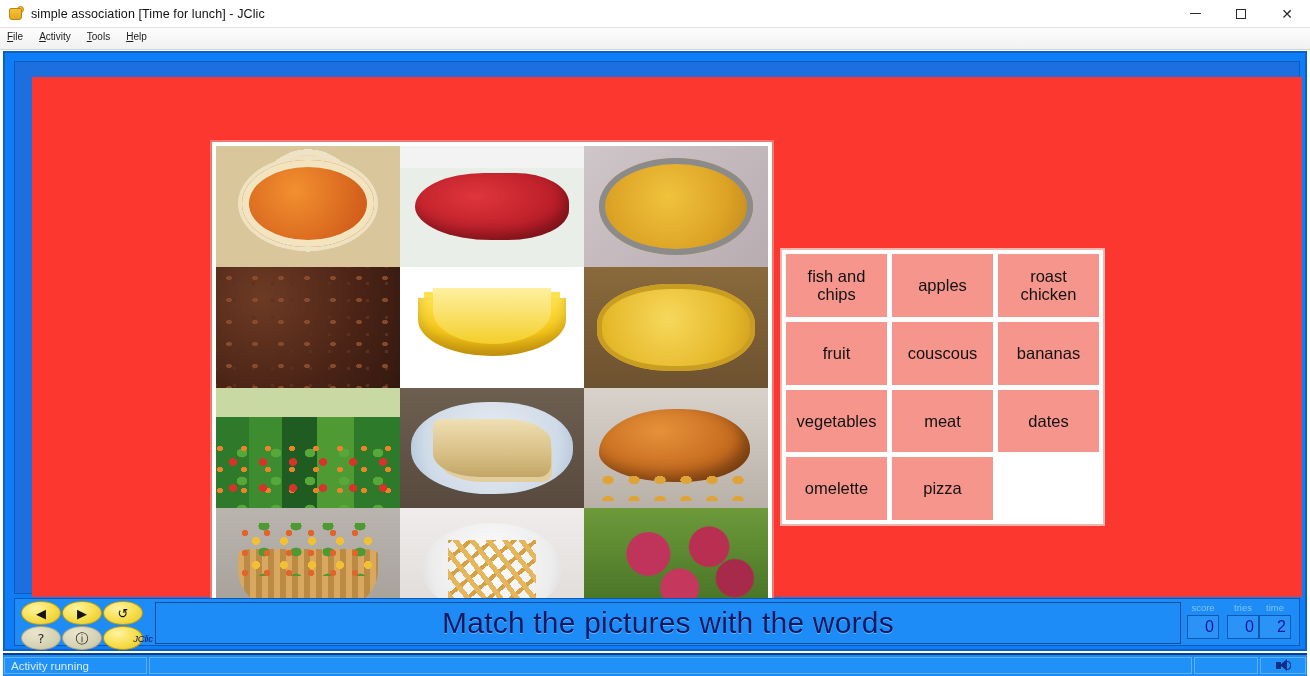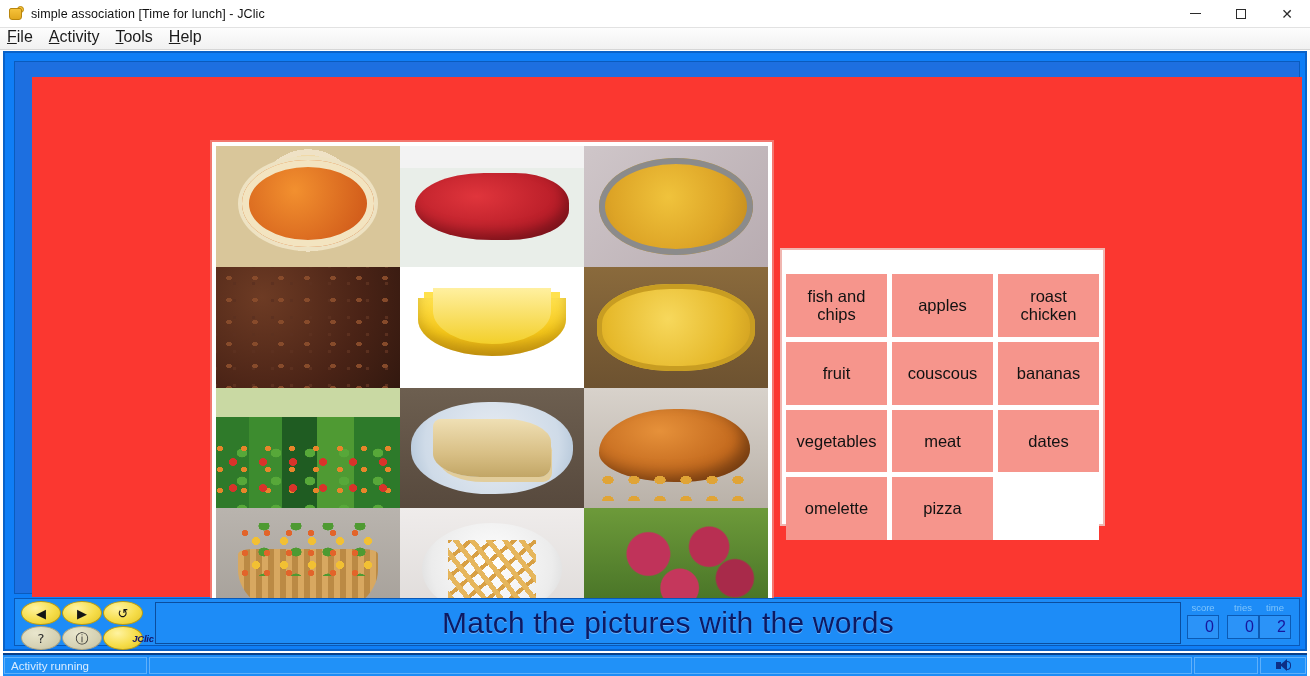--- a/index.html
+++ b/index.html
@@ -36,21 +36,21 @@
   .win-btn .glyph-max { width: 10px; height: 10px; border: 1px solid #2b2b2b; display: block; }
   .win-btn .glyph-close { font-size: 14px; line-height: 14px; font-family: "DejaVu Sans", sans-serif; }
 
   
   .menubar {
     position: absolute; left: 0; top: 28px; width: 1310px; height: 22px;
     background: linear-gradient(#fdfdfd, #f1f1f1); border-bottom: 1px solid #d6d6d6;
     display: flex; align-items: center; padding-left: 7px;
   }
   .menu-item {
-    font-size: 16px; color: #1b1b1b; padding: 2px 10px 6px 0; margin-right: 6px;
+    font-size: 10px; color: #1b1b1b; padding: 2px 10px 6px 0; margin-right: 6px;
     white-space: nowrap;
   }
   .menu-item .mn { text-decoration: underline; }
 
   
   .jclic-frame {
     position: absolute; left: 3px; top: 51px; width: 1304px; height: 600px;
     background: #0f7ef6;
     border: 2px solid #0a62c8;
   }
@@ -160,21 +160,21 @@
                       radial-gradient(circle at 82% 58%, #a82a4a 0 11%, transparent 12%); }
 
   
   .wordpanel {
     position: absolute; left: 748px; top: 171px; width: 325px; height: 278px;
     background: #ffffff; border: 2px solid #f0b6b0; padding: 4px;
   }
   .wordgrid {
     width: 100%; height: 100%; display: grid;
     grid-template-columns: repeat(3, 1fr); grid-template-rows: repeat(4, 1fr);
-    gap: 5px; background: #ffffff; margin-top: 20px;
+    gap: 5px; background: #ffffff;
   }
   .wordcell {
     background: #f6958c; display: flex; align-items: center; justify-content: center;
     text-align: center; color: #121212; font-size: 16.5px; line-height: 1.12;
     padding: 2px; white-space: pre-line;
   }
 
   
   .botstrip {
     position: absolute; left: 9px; top: 545px; width: 1286px; height: 48px;
@@ -184,21 +184,21 @@
     position: absolute; left: 4px; top: 2px; width: 126px; height: 45px;
   }
   .oval {
     position: absolute; width: 40px; height: 24px; border-radius: 50%;
     display: flex; align-items: center; justify-content: center;
     border: 1px solid #b79a14; color: #141414;
   }
   .oval.on { background: radial-gradient(ellipse at 36% 28%, #fff3a0, #f6dd4a 55%, #e2c324 100%); }
   .oval.off { background: radial-gradient(ellipse at 36% 28%, #e9e6cd, #d6d2b4 60%, #c3bfa0 100%); border-color:#a9a486; color:#2b2b2b; }
   .oval .gl { font-size: 13px; line-height: 1; font-family: "DejaVu Sans", sans-serif; }
-  .oval .jc { font-size: 9.5px; font-weight: bold; font-style: italic; color: #16166b; letter-spacing:-.2px;margin-left:40px; }
+  .oval .jc { font-size: 9.5px; font-weight: normal; font-style: italic; color: #16166b; letter-spacing:-.2px;margin-left:40px; }
   .ov-prev { left: 2px; top: 0; }
   .ov-next { left: 43px; top: 0; }
   .ov-reset{ left: 84px; top: 0; }
   .ov-help { left: 2px; top: 25px; }
   .ov-info { left: 43px; top: 25px; }
   .ov-jclic{ left: 84px; top: 25px; }
 
   .msgbox {
     position: absolute; left: 140px; top: 3px; width: 1026px; height: 42px;
     background: #1d8cf7; border: 1px solid #0b4d9e;

